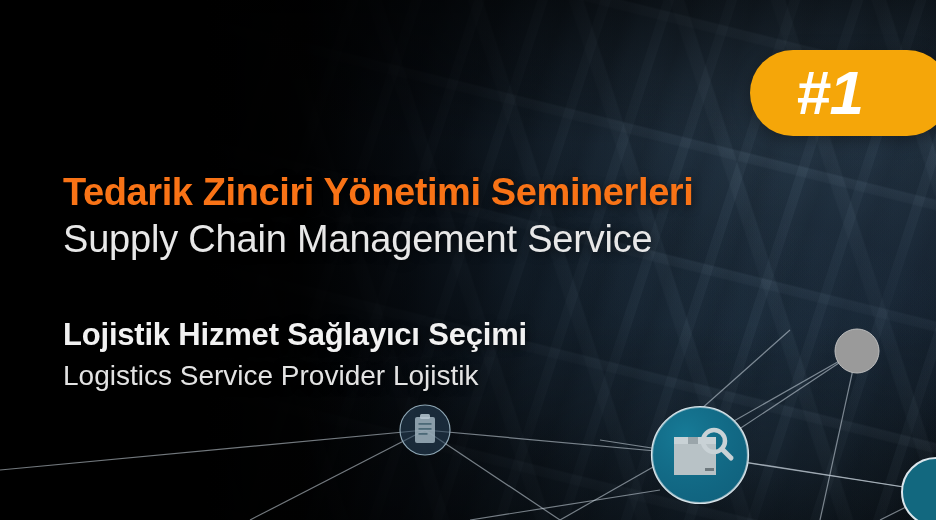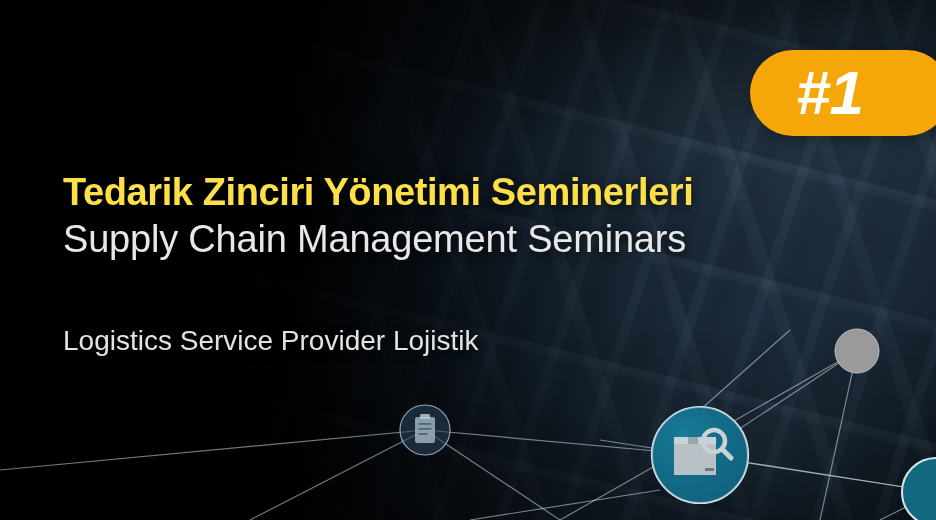--- a/index.html
+++ b/index.html
@@ -129,21 +129,21 @@
   
   .text-block {
     position: absolute;
     left: 63px;
     top: 172px;
     width: 800px;
   }
   .title-tr {
     font-size: 38px;
     font-weight: 700;
-    color: #fde047;
+    color: #f97316;
     line-height: 1.08;
     letter-spacing: -0.4px;
     margin: 0;
     white-space: nowrap;
     text-shadow: 0 2px 10px rgba(0,0,0,0.65);
   }
   .title-en {
     font-size: 38px;
     font-weight: 300;
     color: #e8e8e8;
@@ -246,20 +246,21 @@
       </radialGradient>
     </defs>
   </svg>
 
   <div class="rank-badge">
     <span class="rank-text">#1</span>
   </div>
 
   <div class="text-block">
     <h1 class="title-tr">Tedarik Zinciri Yönetimi Seminerleri</h1>
-    <h2 class="title-en">Supply Chain Management Seminars</h2>
+    <h2 class="title-en">Supply Chain Management Service</h2>
   </div>
 
   <div class="sub-block">
+    <h3 class="sub-tr">Lojistik Hizmet Sağlayıcı Seçimi</h3>
     <h4 class="sub-en">Logistics Service Provider Lojistik</h4>
   </div>
 
 </div>
 
 </body></html>

